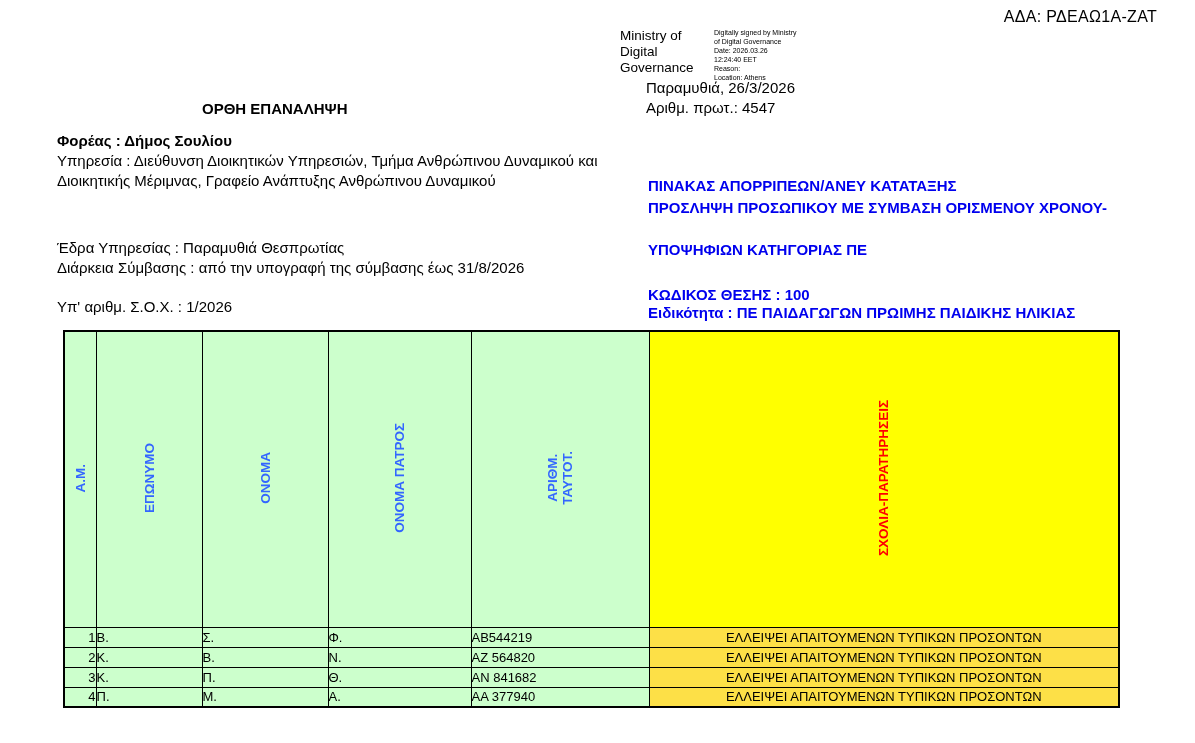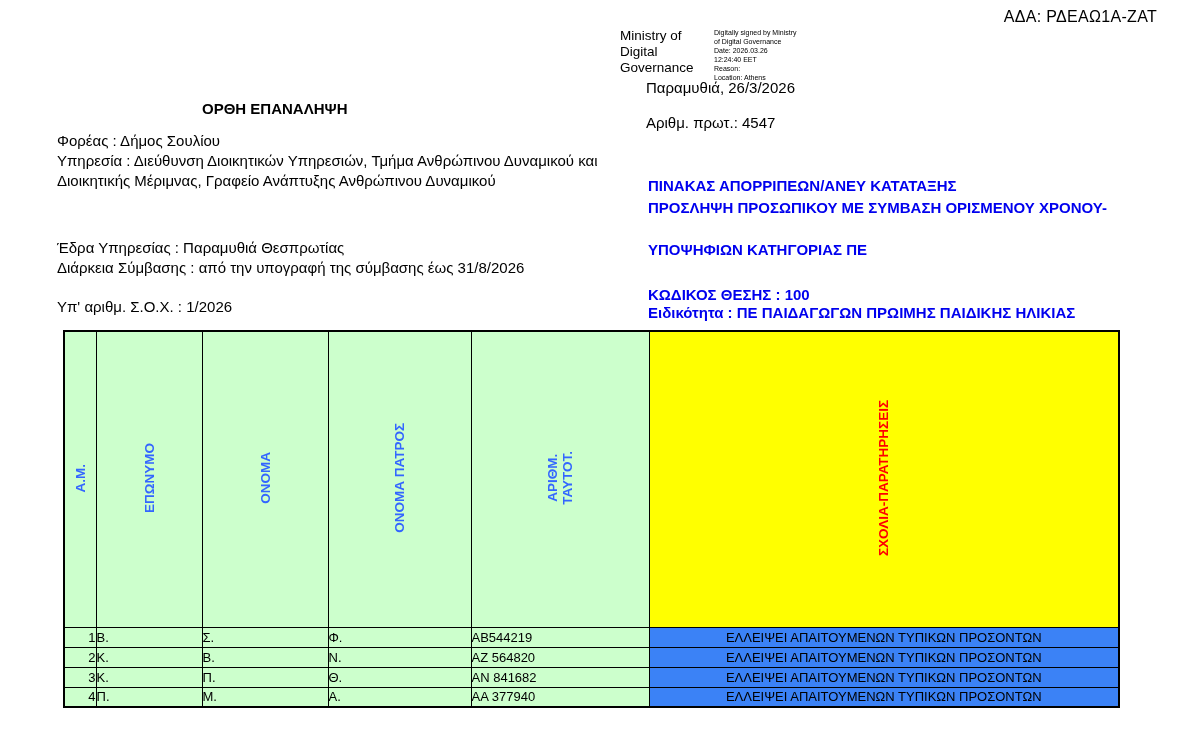--- a/index.html
+++ b/index.html
@@ -26,26 +26,26 @@
     font-size: 13.5px;
     line-height: 16px;
   }
   .sig-details {
     top: 28px; left: 714px;
     font-size: 7px;
     line-height: 9px;
   }
 
   .place-date { top: 79px; left: 646px; font-size: 15px; }
-  .protocol   { top: 114px; left: 646px; font-size: 15px; }
+  .protocol   { top: 99px; left: 646px; font-size: 15px; }
 
   .correction { top: 100px; left: 202px; font-size: 15px; font-weight: bold; }
 
   .agency-block { top: 131px; left: 57px; font-size: 15px; line-height: 20px; }
-  .agency-block .bold { font-weight: normal; }
+  .agency-block .bold { font-weight: bold; }
 
   .edra-block { top: 238px; left: 57px; font-size: 15px; line-height: 20px; }
   .sox-line   { top: 298px; left: 57px; font-size: 15px; }
 
   .blue { color: #0000ee; font-weight: bold; }
   .notice-title    { top: 175px; left: 648px; font-size: 15px; line-height: 22px; width: 540px; }
   .notice-category { top: 241px; left: 648px; font-size: 15px; }
   .notice-code     { top: 286px; left: 648px; font-size: 15px; line-height: 18px; }
 
   
@@ -97,21 +97,21 @@
     padding-left: 3px;
     vertical-align: middle;
   }
   td.num-cell {
     background: #ccffcc;
     text-align: right;
     padding-right: 2px;
     vertical-align: middle;
   }
   td.comment-cell {
-    background: #3b82f6;
+    background: #fde047;
     text-align: center;
     vertical-align: middle;
     border: 2px solid #000;
     font-size: 13px;
   }
 </style>
 </head>
 <body>
 
 <div class="page">

